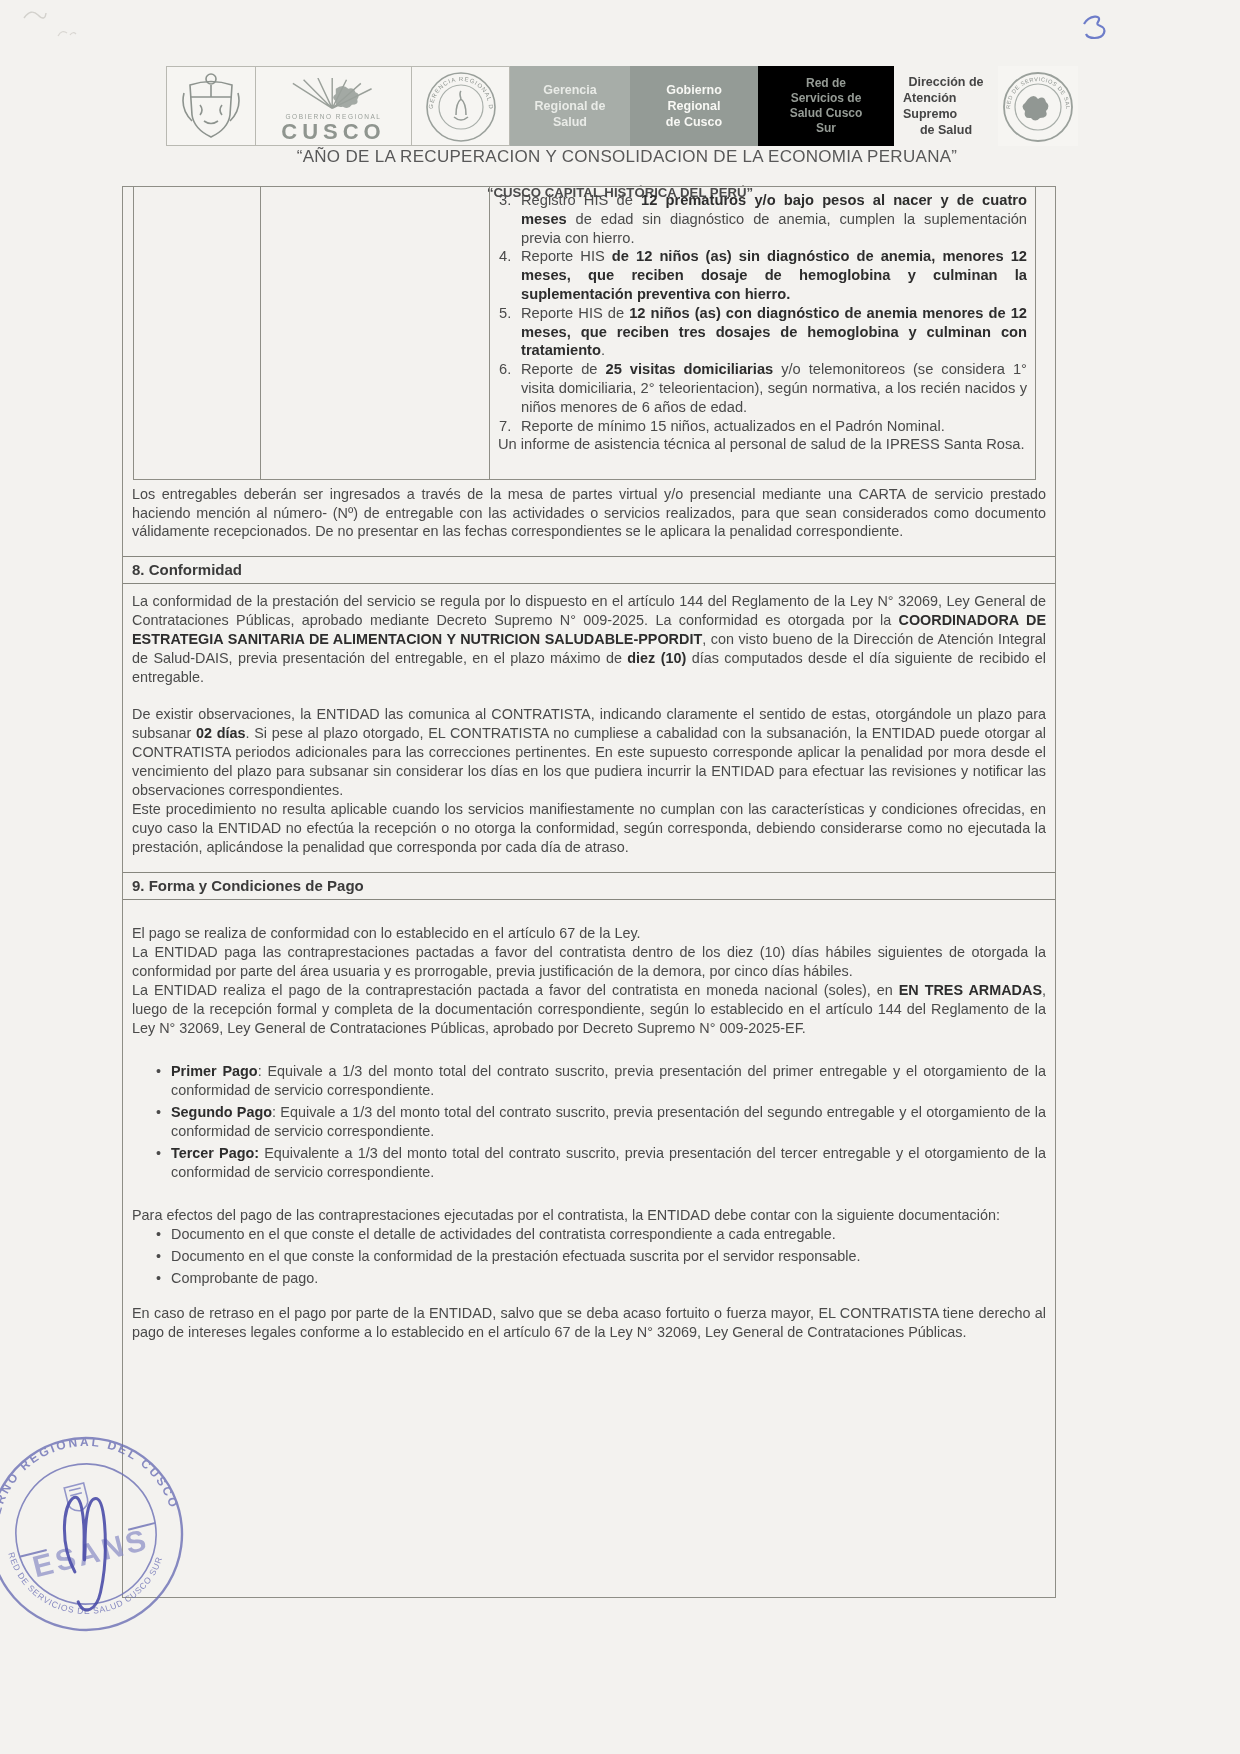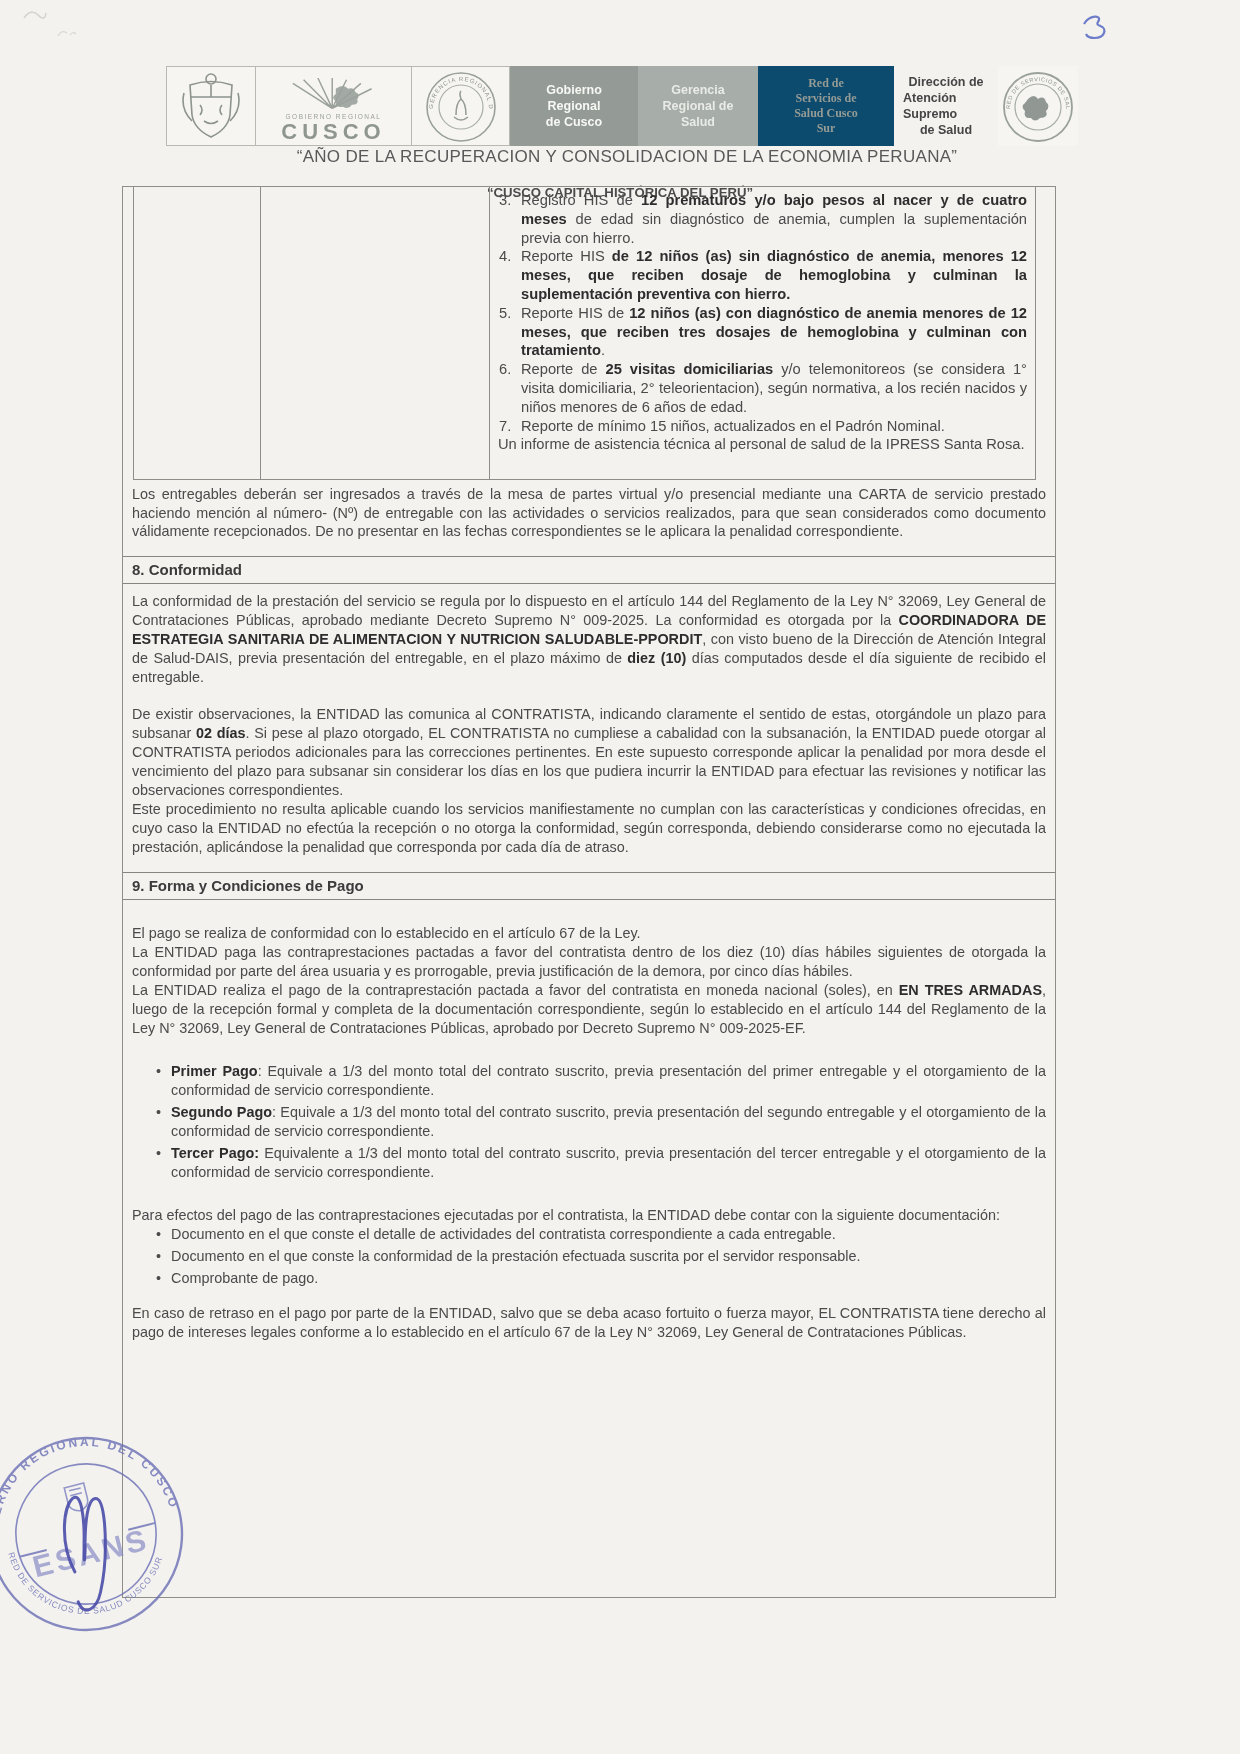--- a/index.html
+++ b/index.html
@@ -8,21 +8,21 @@
 
   
   .hdr{position:absolute;left:166px;top:66px;height:80px;display:flex;}
   .hcell{box-sizing:border-box;height:80px;display:flex;align-items:center;justify-content:center;background:#f6f5f2;}
   .hcell.bordered{border:1px solid #b9b9b2;}
   .hcell.bordered + .hcell.bordered{border-left:none;}
   .hbox{display:flex;flex-direction:column;justify-content:center;padding:6px 9px;
         font-size:12.5px;font-weight:bold;line-height:1.3;height:80px;box-sizing:border-box;}
   .hbox-dark{background:#949b96;color:#f8f8f4;}
   .hbox-mid{background:#a7ada8;color:#e9ebe7;}
-  .hbox-light{background:#0c4a6e;color:#959b95;font-size:12px;line-height:1.25;font-family:Liberation Serif, serif;}
+  .hbox-light{background:#000000;color:#959b95;font-size:12px;line-height:1.25;}
   .hbox-white{background:transparent;color:#454545;}
   .cuscocell{flex-direction:column;padding-top:11px;}
   .cusco-small{font-size:6.5px;letter-spacing:1.5px;color:#9aa09a;margin-top:1px;}
   .cusco-big{font-size:22px;letter-spacing:5px;color:#8f958f;font-weight:bold;margin-top:-1px;}
 
   .motto1{position:absolute;top:147px;left:14px;right:0;text-align:center;
           font-size:17px;color:#585858;letter-spacing:.3px;}
   .motto2{position:absolute;top:168px;left:0;right:0;text-align:center;
           font-size:13.2px;font-weight:bold;color:#4a4a4a;margin-top:17px;}
 
@@ -103,29 +103,29 @@
             <path id="arcG" d="M 9,40 A 28,28 0 0 1 65,40"></path>
           </defs>
         <circle cx="37" cy="38" r="34" stroke="#9aa09b" stroke-width="1.6" fill="none"></circle>
         <circle cx="37" cy="38" r="22" stroke="#a8aea9" stroke-width="1.2" fill="none"></circle>
         <text font-size="6" fill="#8d938e" letter-spacing="1">
           <textPath href="#arcG">GERENCIA REGIONAL DE SALUD CUSCO</textPath>
         </text>
         <path d="M30 48 q7 6 14 0 M32 46 q0 -12 5 -16 q5 4 5 16 M37 30 q-2 -6 0 -8" stroke="#969c97" stroke-width="1.6" fill="none"></path>
       </svg>
     </div>
+    <div class="hcell hbox hbox-mid" style="width:120px">
+      <span>Gerencia</span>
+      <span>Regional de</span>
+      <span>Salud</span>
+    </div>
     <div class="hcell hbox hbox-dark" style="width:128px">
       <span>Gobierno</span>
       <span>Regional</span>
       <span>de Cusco</span>
-    </div>
-    <div class="hcell hbox hbox-mid" style="width:120px">
-      <span>Gerencia</span>
-      <span>Regional de</span>
-      <span>Salud</span>
     </div>
     <div class="hcell hbox hbox-light" style="width:136px">
       <span>Red de</span>
       <span>Servicios de</span>
       <span>Salud Cusco</span>
       <span>Sur</span>
     </div>
     <div class="hcell hbox hbox-white" style="width:104px">
       <span>Dirección de</span>
       <span>Atención Supremo</span>

